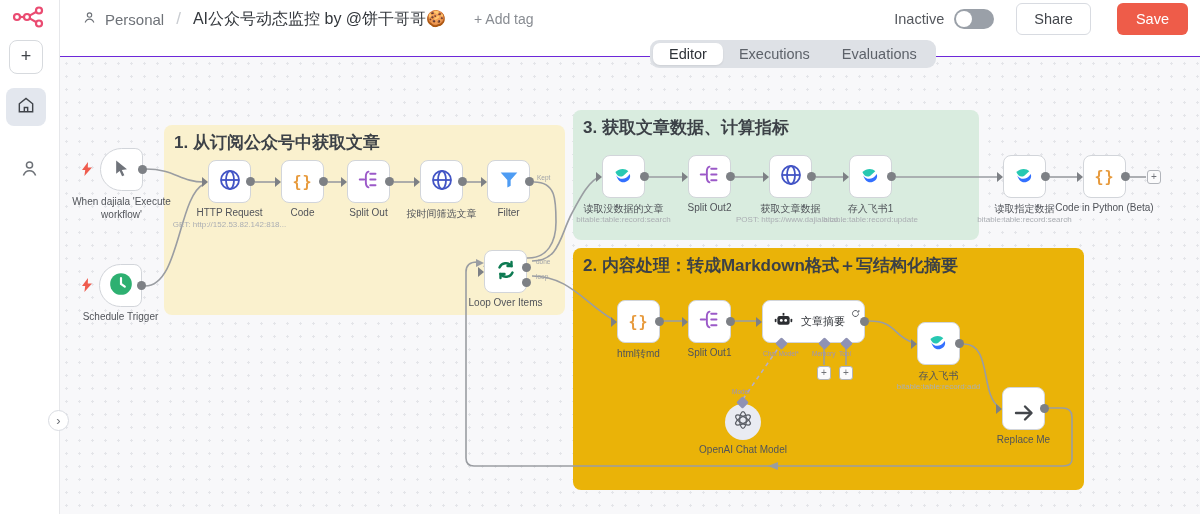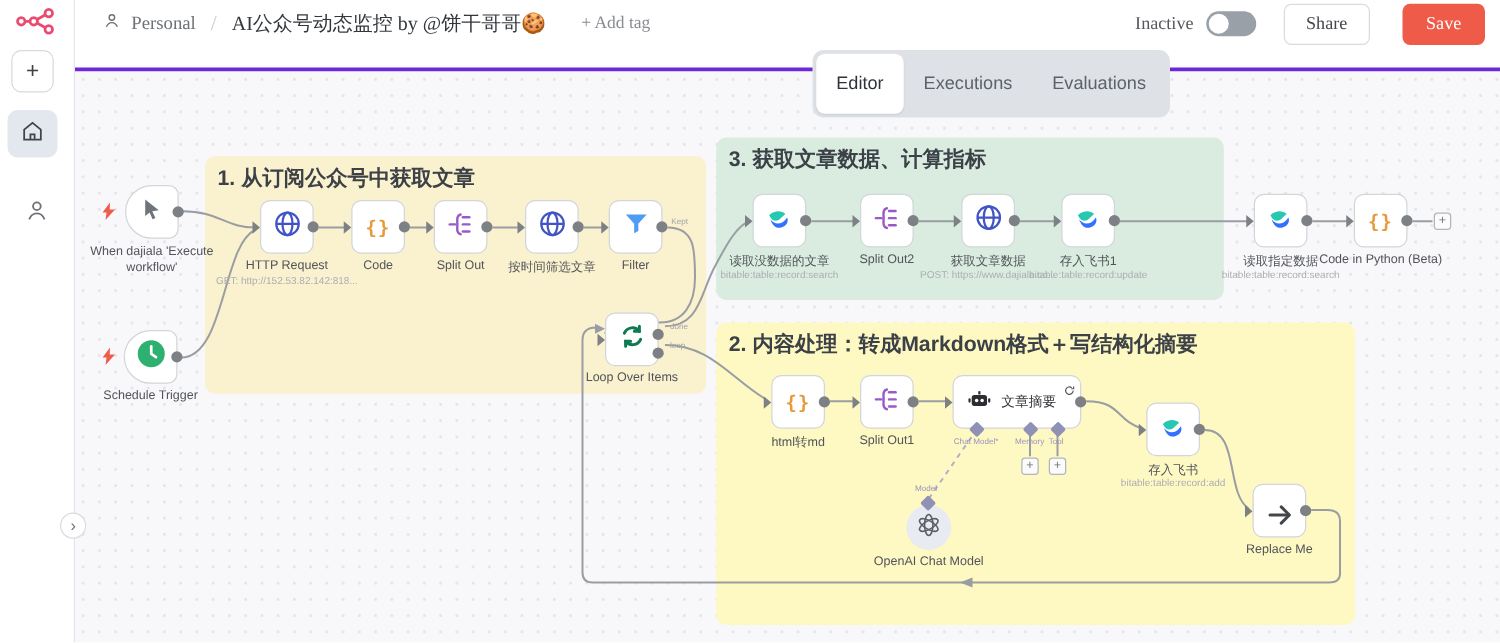--- a/index.html
+++ b/index.html
@@ -39,38 +39,38 @@
   .portlabel.purple { color:#9a93bd; }
   .diamond { position:absolute; width:9px; height:9px; background:#8f92b4; transform:rotate(45deg); z-index:4; border-radius:1.5px; }
   .plusbox { position:absolute; width:14px; height:14px; border:1px solid #b2b5bb; border-radius:3px;
     background:#fbfbfc; color:#6f7278; font-size:10px; line-height:12px; text-align:center; z-index:3; }
   .bolt { position:absolute; z-index:3; }
   .agent-extra { position:absolute; top:3px; right:4px; }
   .agent-label { font-size:11px; color:#33363b; font-weight:500; }
 
   
   .header { position:absolute; left:60px; top:0; right:0; height:57px; background:#fff;
-    border-bottom:3px solid #6d28d9; z-index:10;font-family:Liberation Serif, serif; }
+    border-bottom:1px solid #6d28d9; z-index:10; }
   .hrow { position:absolute; left:0; top:0; right:0; height:38px; display:flex; align-items:center; padding:0 12px 0 22px; }
   .crumb { display:flex; align-items:center; gap:8px; }
   .crumb-owner { font-size:15px; color:#6e7278; }
   .crumb-slash { font-size:17px; color:#c9ccd1; margin:0 4px; }
   .crumb-title { font-size:16px; color:#33373c; font-weight:500; }
   .addtag { font-size:14px; color:#888c92; margin-left:20px; }
   .hspacer { flex:1; }
   .inactive { font-size:14.5px; color:#55585e; margin-right:10px; }
   .toggle { width:40px; height:20px; border-radius:10px; background:#9aa0a8; position:relative; margin-right:22px; }
   .knob { position:absolute; left:2px; top:2px; width:16px; height:16px; border-radius:50%; background:#fff; }
   .btn-share { background:#fff; border:1px solid #d8dbe1; border-radius:6px; padding:7px 17px;
     font-size:14.5px; color:#43464c; margin-right:26px; font-family:inherit; }
   .btn-save { background:#ee5c49; border:none; border-radius:6px; padding:8px 19px;
     font-size:14.5px; color:#fff; font-family:inherit; }
   .tabs { position:absolute; left:650px; top:40px; background:#dee1e6; border-radius:9px; padding:3px;
     display:flex; z-index:12; }
-  .tab { font-size:14.5px; color:#5d626a; padding:16px 16px; border-radius:7px; }
+  .tab { font-size:14.5px; color:#5d626a; padding:3px 16px; border-radius:7px; }
   .tab.active { background:#fff; color:#2f3339; font-weight:500; box-shadow:0 1px 2px rgba(0,0,0,.08); }
 
   
   .sidebar { position:absolute; left:0; top:0; width:60px; height:514px; background:#fff;
     border-right:1px solid #e6e7ea; z-index:11; }
   .logo { position:absolute; left:12px; top:6px; }
   .sb-plus { position:absolute; left:9px; top:40px; width:34px; height:34px; border:1px solid #d7dade;
     border-radius:8px; background:#fff; font-size:18px; color:#3f4348; line-height:31px; text-align:center; }
   .sb-home { position:absolute; left:6px; top:88px; width:40px; height:38px; background:#e3e7ee;
     border-radius:8px; display:flex; align-items:center; justify-content:center; }
@@ -87,21 +87,21 @@
   <div class="canvas-bg"></div>
 
   <div class="world">
 
     <div class="group" style="left: 164px; top: 125px; width: 401px; height: 190px; background: rgb(250, 241, 206);">
       <div class="gtitle">1. 从订阅公众号中获取文章</div>
     </div>
     <div class="group" style="left: 573px; top: 110px; width: 406px; height: 130px; background: rgb(217, 236, 223);">
       <div class="gtitle">3. 获取文章数据、计算指标</div>
     </div>
-    <div class="group" style="left: 573px; top: 258px; width: 511px; height: 242px; background: #fef9c3;">
+    <div class="group" style="left: 573px; top: 248px; width: 511px; height: 242px; background: #eab308;">
       <div class="gtitle">2. 内容处理：转成Markdown格式＋写结构化摘要</div>
     </div>
 
     <svg class="edges" width="1200" height="514">
       <g fill="none" stroke="#9a9da2" stroke-width="1.6">
         <path d="M146,169 C175,169 180,182 204,182"></path>
         <path d="M145,286 C180,286 178,196 204,184"></path>
         <path d="M255,182 L277,182"></path>
         <path d="M328,182 L343,182"></path>
         <path d="M394,182 L416,182"></path>

